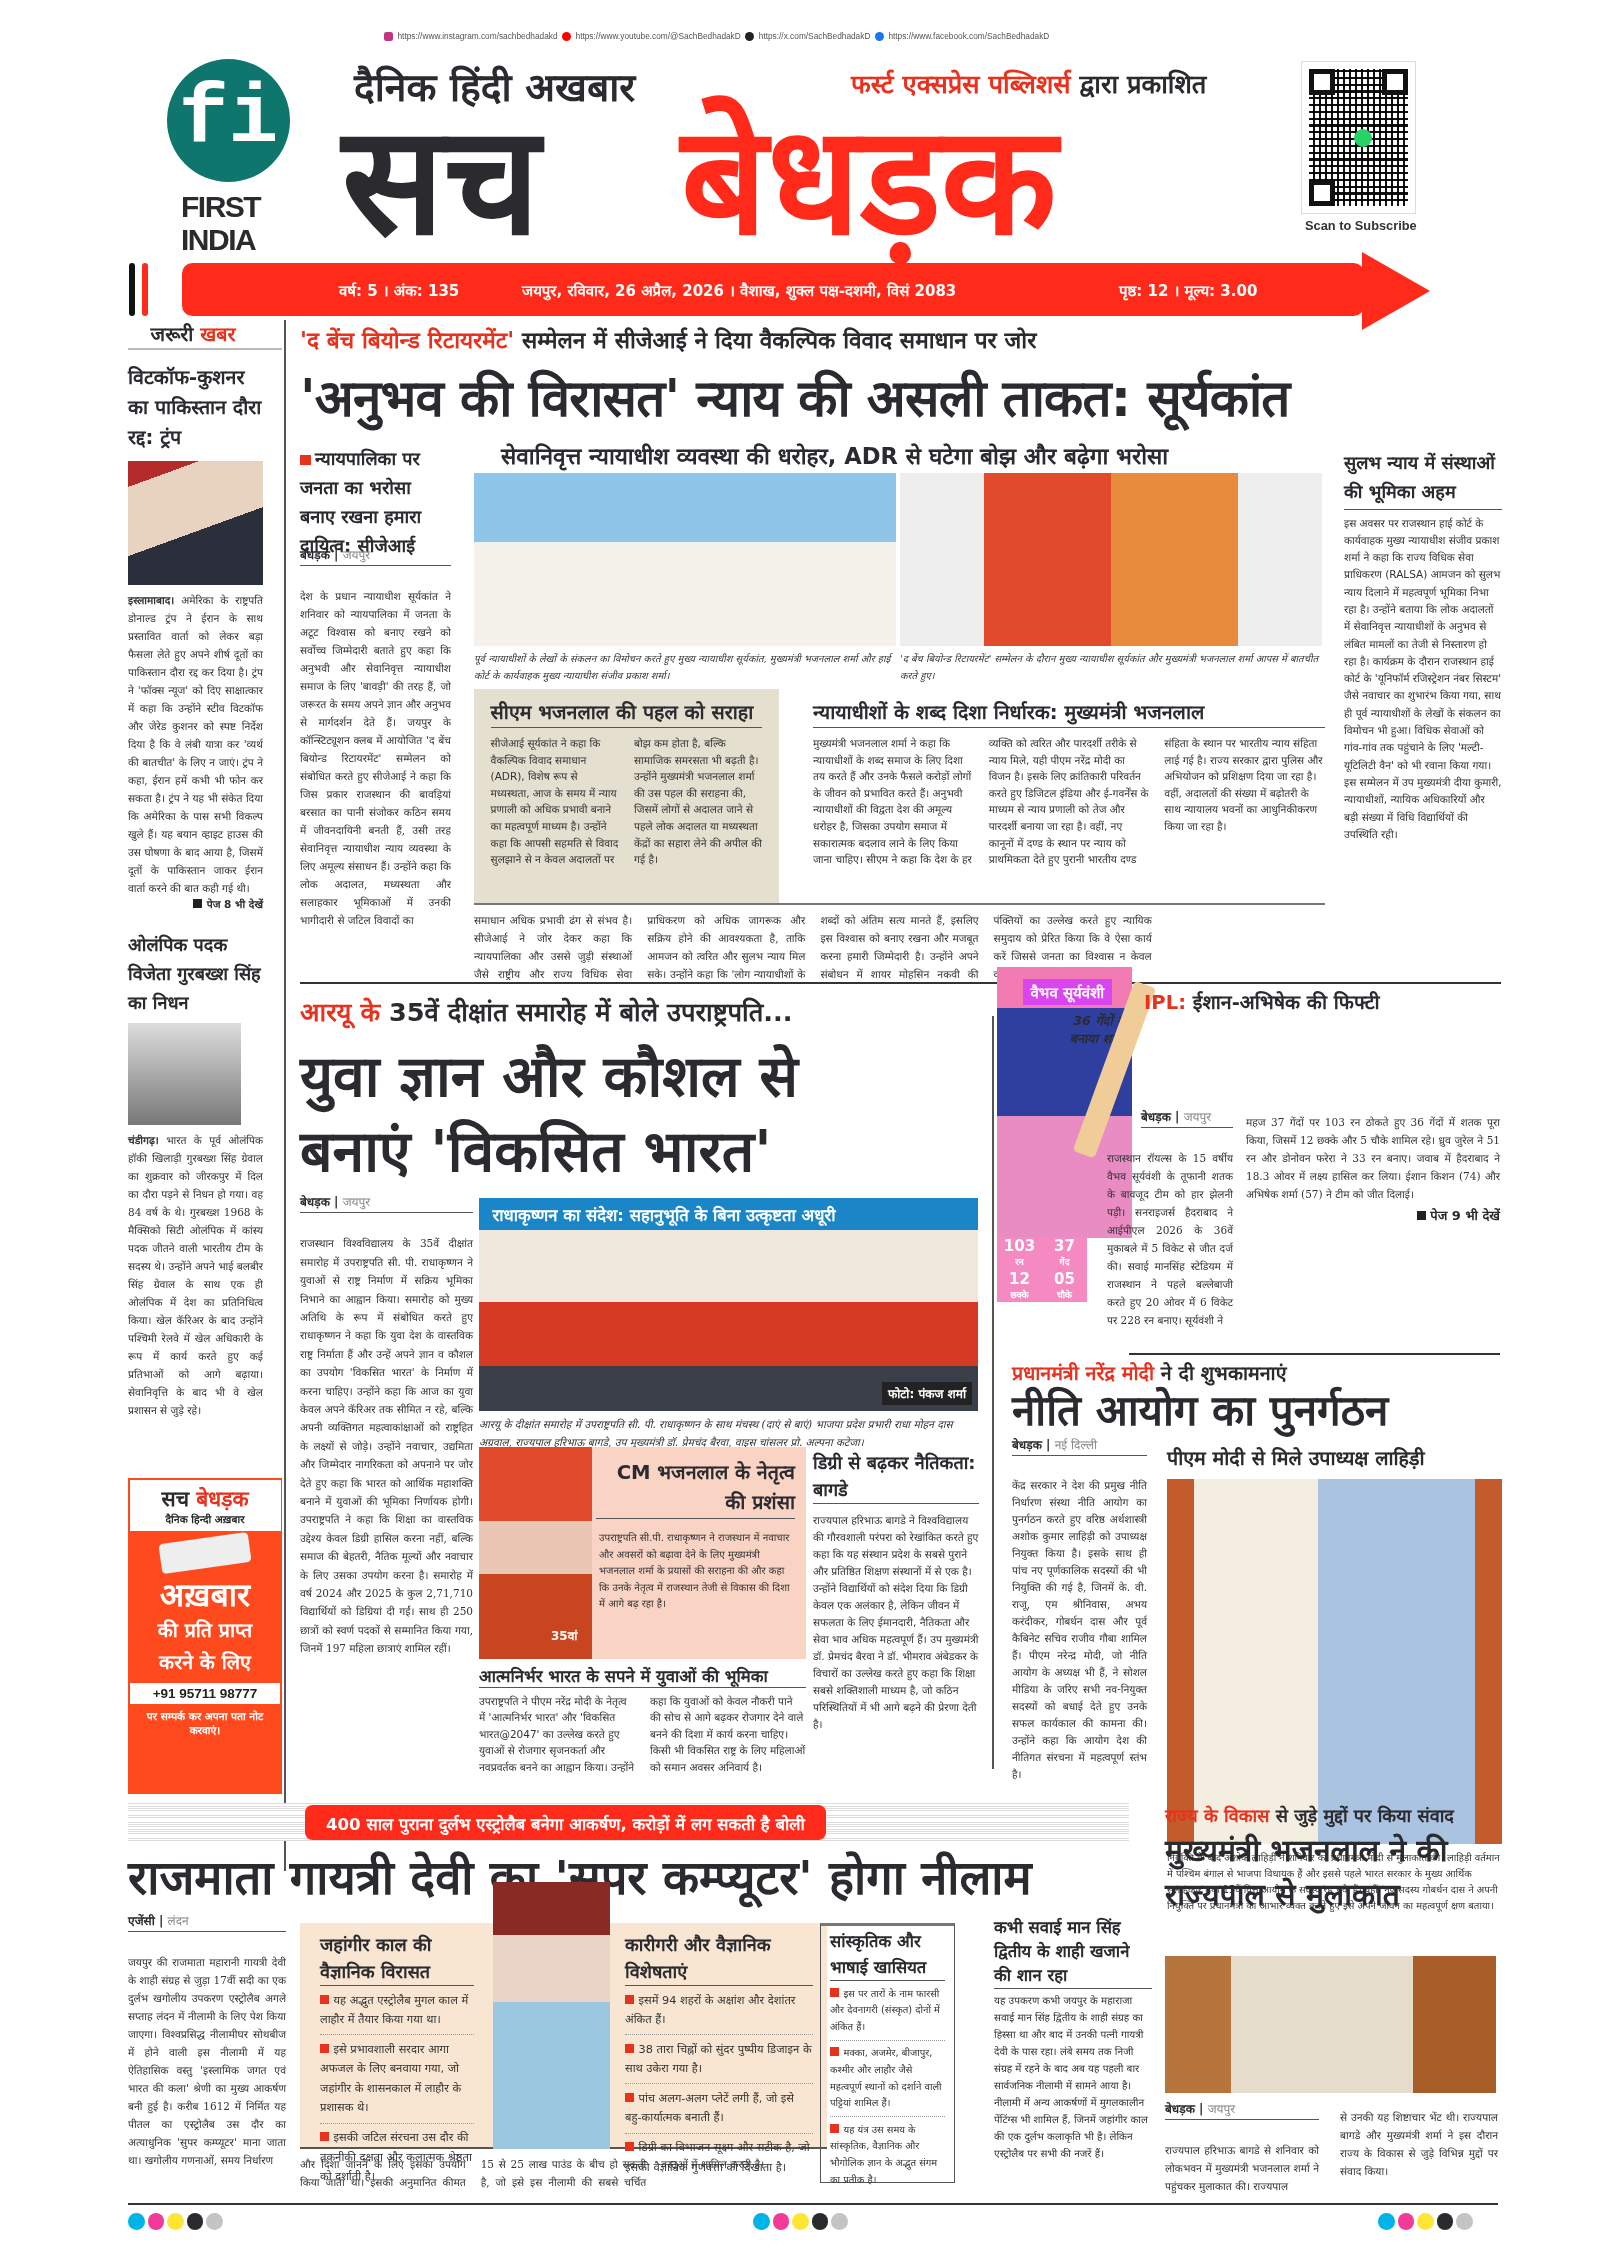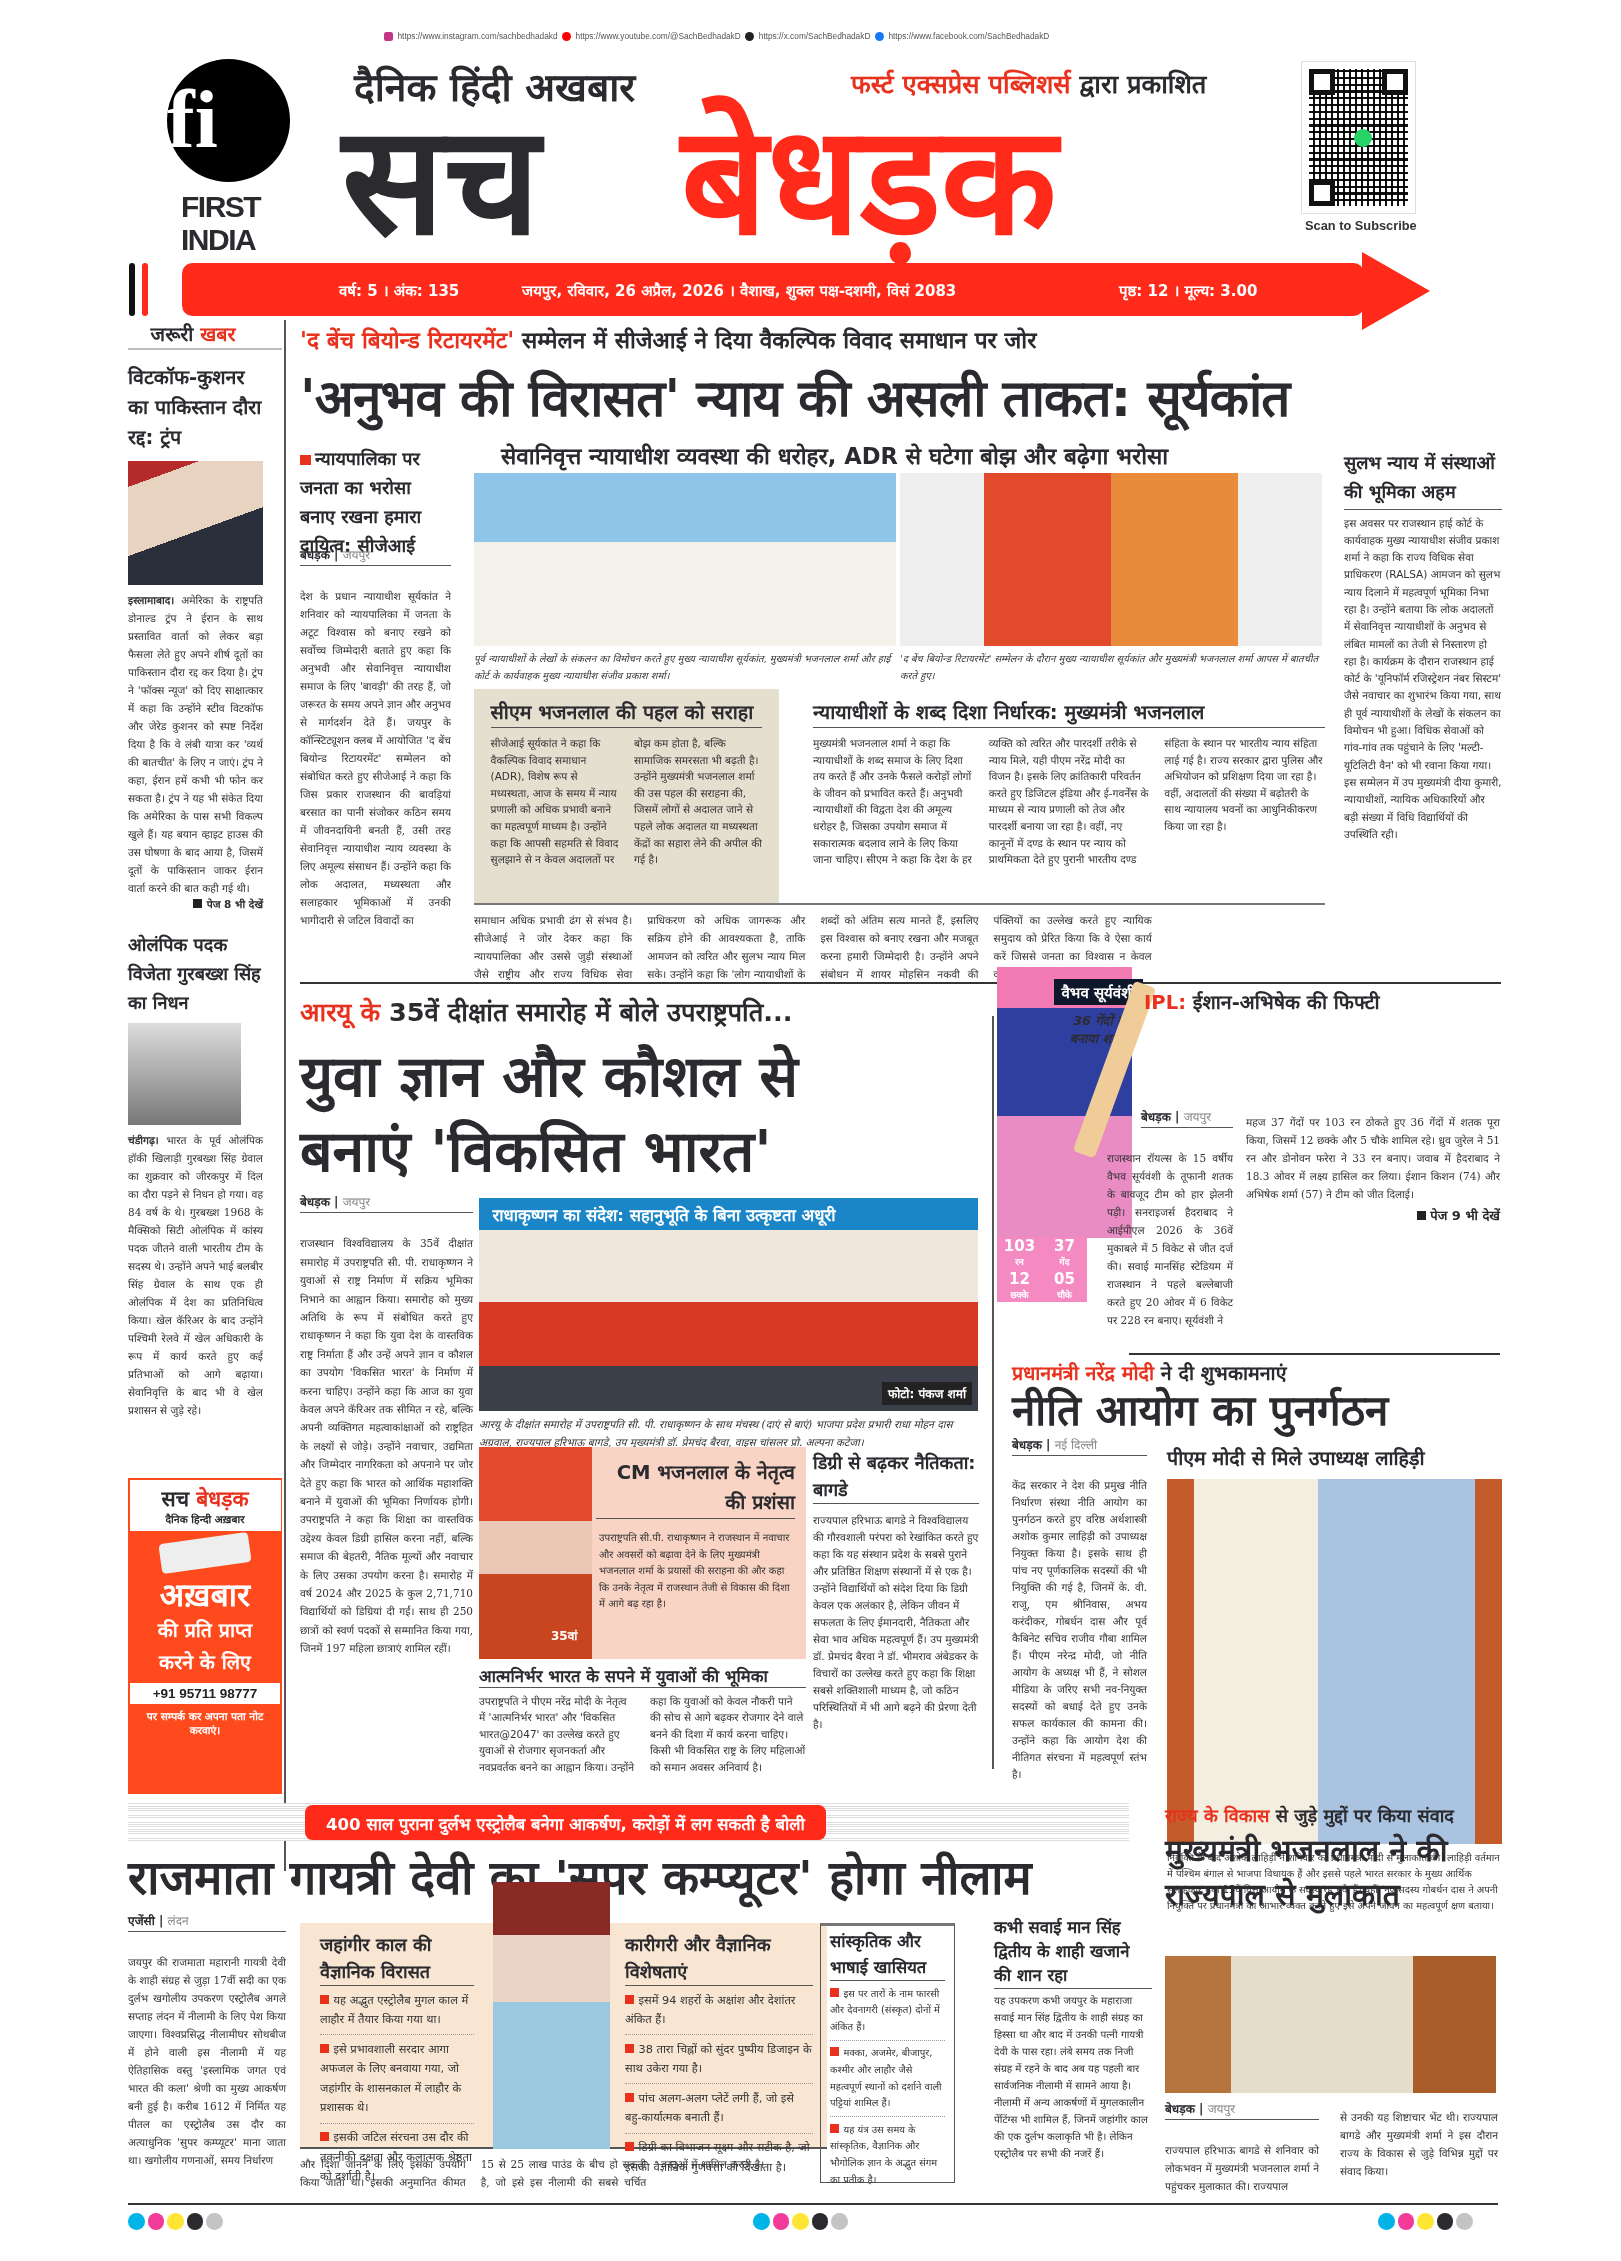--- a/index.html
+++ b/index.html
@@ -23,21 +23,21 @@
   <span style="display:inline-block;width:9px;height:9px;border-radius:2.3px;background:#c13584"></span>
   <span>https://www.instagram.com/sachbedhadakd</span>
   <span style="display:inline-block;width:9px;height:9px;border-radius:50%;background:#f00"></span>
   <span>https://www.youtube.com/@SachBedhadakD</span>
   <span style="display:inline-block;width:9px;height:9px;border-radius:50%;background:#222"></span>
   <span>https://x.com/SachBedhadakD</span>
   <span style="display:inline-block;width:9px;height:9px;border-radius:50%;background:#1877f2"></span>
   <span>https://www.facebook.com/SachBedhadakD</span>
 </div>
 
-<div class="abs" style="left:167px;top:59px;width:123px;height:123px;border-radius:50%;background:#000000;color:#fff;font-size:83px;font-weight:bold;line-height:120px;font-family:Liberation Serif, serif">
+<div class="abs" style="left:167px;top:59px;width:123px;height:123px;border-radius:50%;background:#0f766e;color:#fff;font-size:83px;font-weight:bold;text-align:center;line-height:120px;font-family:Liberation Mono, monospace">
   <span>fi</span>
 </div>
 <div class="abs" style="left:181px;top:190px;width:105px;font-size:30px;font-weight:bold;line-height:33px;color:#2b2b2f;font-family:'Liberation Sans',sans-serif;letter-spacing:-1.5px">FIRST INDIA</div>
 
 <div class="abs" style="left:354px;top:59px;font-size:39px;font-weight:bold;color:#2b2b2f">दैनिक हिंदी अखबार</div>
 <div class="abs" style="left:342px;top:98px;font-size:151px;font-weight:bold;color:#2b2b2f;line-height:166px">सच</div>
 <div class="abs" style="left:681px;top:98px;font-size:151px;font-weight:bold;color:#ff2a1a;line-height:166px">बेधड़क</div>
 <div class="abs" style="left:851px;top:66px;font-size:25.6px;font-weight:bold">
   <span class="red">फर्स्ट एक्सप्रेस पब्लिशर्स</span>
   <span>द्वारा प्रकाशित</span>
@@ -160,21 +160,21 @@
   <div style="font-size:10.5px;line-height:17px;color:#333">राज्यपाल हरिभाऊ बागडे ने विश्वविद्यालय की गौरवशाली परंपरा को रेखांकित करते हुए कहा कि यह संस्थान प्रदेश के सबसे पुराने और प्रतिष्ठित शिक्षण संस्थानों में से एक है। उन्होंने विद्यार्थियों को संदेश दिया कि डिग्री केवल एक अलंकार है, लेकिन जीवन में सफलता के लिए ईमानदारी, नैतिकता और सेवा भाव अधिक महत्वपूर्ण हैं। उप मुख्यमंत्री डॉ. प्रेमचंद बैरवा ने डॉ. भीमराव अंबेडकर के विचारों का उल्लेख करते हुए कहा कि शिक्षा सबसे शक्तिशाली माध्यम है, जो कठिन परिस्थितियों में भी आगे बढ़ने की प्रेरणा देती है।</div>
 </div>
 <div class="abs" style="left:479px;top:1664px;width:327px">
   <div style="font-size:16.6px;font-weight:bold;border-bottom:1.5px solid #555;margin-bottom:4.5px;white-space:nowrap">आत्मनिर्भर भारत के सपने में युवाओं की भूमिका</div>
   <div style="font-size:10.5px;line-height:16.6px;column-count:2;column-gap:15px;color:#333">उपराष्ट्रपति ने पीएम नरेंद्र मोदी के नेतृत्व में 'आत्मनिर्भर भारत' और 'विकसित भारत@2047' का उल्लेख करते हुए युवाओं से रोजगार सृजनकर्ता और नवप्रवर्तक बनने का आह्वान किया। उन्होंने कहा कि युवाओं को केवल नौकरी पाने की सोच से आगे बढ़कर रोजगार देने वाले बनने की दिशा में कार्य करना चाहिए। किसी भी विकसित राष्ट्र के लिए महिलाओं को समान अवसर अनिवार्य है।</div>
 </div>
 
 <div class="hr" style="left:992px;top:1016px;width:1.5px;height:753px;background:#555"></div>
 
 <div class="photo" style="left:997px;top:967px;width:135px;height:271px;background:linear-gradient(180deg,#f27bb4 0 15%,#2f3fa0 15% 55%,#e98cc4 55%)"></div>
-<div class="abs" style="left:1054px;top:979px;background:#0f172a;color:#fff;font-size:15px;font-weight:bold;padding:3px 7.5px">वैभव सूर्यवंशी</div>
+<div class="abs" style="left:1023px;top:979px;background:#d946ef;color:#fff;font-size:15px;font-weight:bold;padding:3px 7.5px">वैभव सूर्यवंशी</div>
 <div class="abs" style="left:1065px;top:1012px;width:68px;font-size:12.8px;font-weight:bold;font-style:italic;text-align:center;line-height:18px">36 गेंदों में बनाया शतक</div>
 <div class="abs" style="left:1103px;top:979px;width:22.6px;height:181px;background:#f0cc99;transform:rotate(20deg);border-radius:4.5px"></div>
 <div class="abs" style="left:997px;top:1237px;width:90px;height:65px;background:#f58ac2;color:#fff;display:grid;grid-template-columns:1fr 1fr;text-align:center;font-weight:bold">
   <div>
       <div style="font-size:15px">103</div>
       <div style="font-size:9px">रन</div>
     </div>
   <div>
       <div style="font-size:15px">37</div>
       <div style="font-size:9px">गेंद</div>

